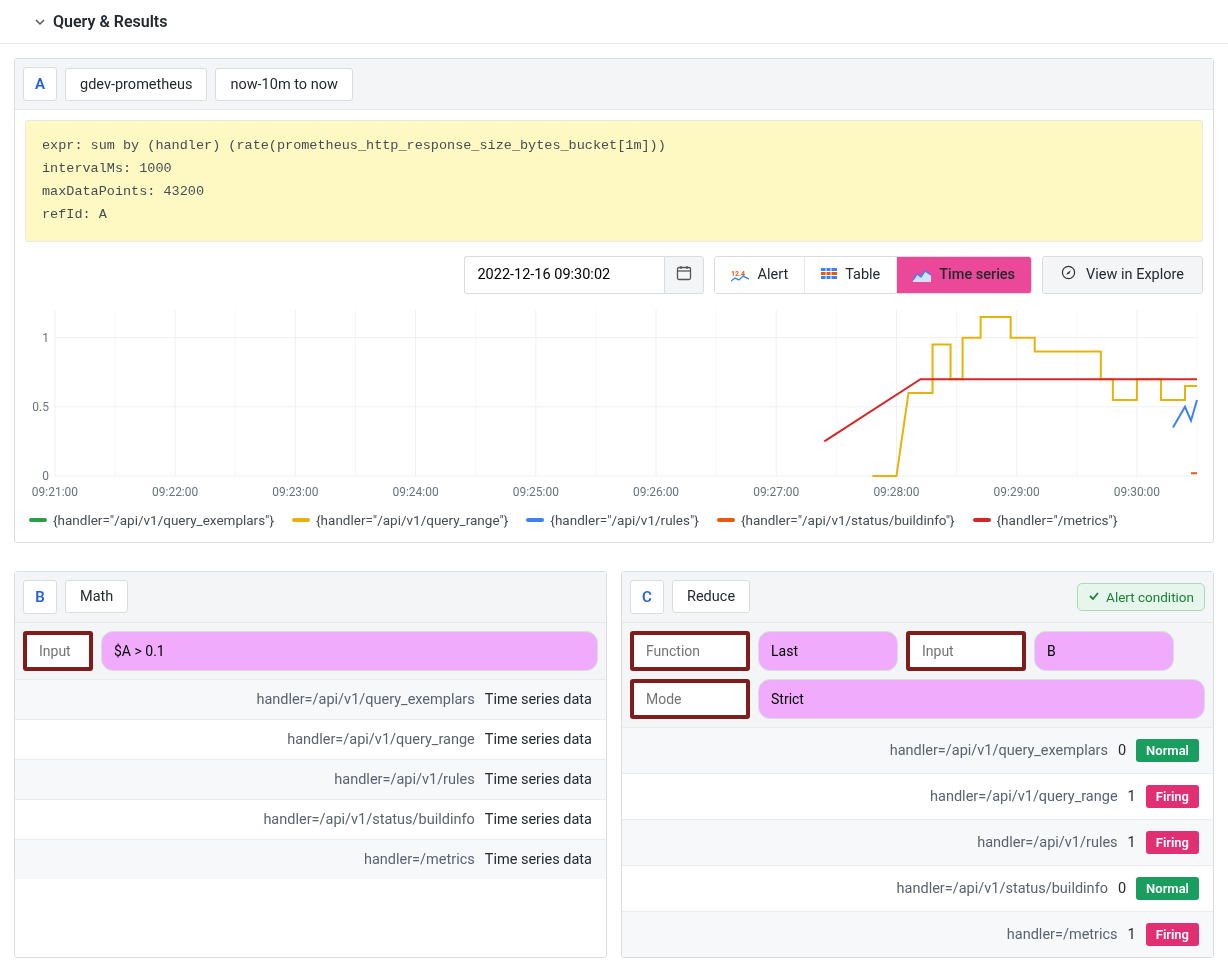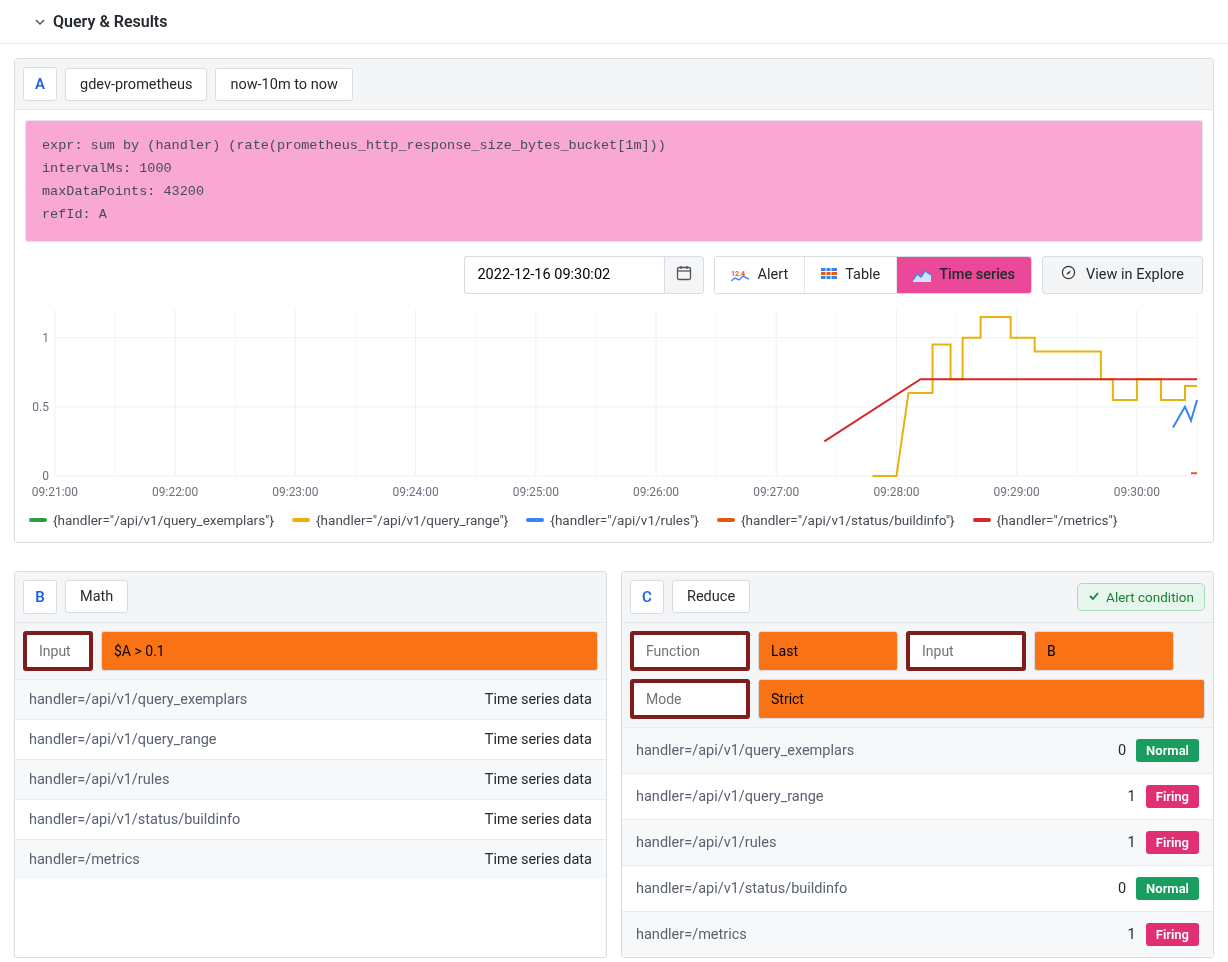--- a/index.html
+++ b/index.html
@@ -59,21 +59,21 @@
   .pill {
     padding: 7px 14px;
     background: #fff;
     border: 1px solid #d9dde2;
     border-radius: 3px;
     font-size: 14.5px;
   }
   .query-text {
     margin: 10px;
     padding: 14px 16px;
-    background: #f9a8d4;
+    background: #fef9c3;
     border: 1px solid #e4e7eb;
     border-radius: 3px;
     font-family: "SFMono-Regular", Consolas, "Liberation Mono", Menlo, monospace;
     font-size: 13.5px;
     line-height: 1.7;
     color: #464c54;
     white-space: pre;
     overflow-x: auto;
   }
   .toolbar-row {
@@ -194,33 +194,33 @@
     border: 4px solid #7f1d1d;
     border-radius: 3px;
     padding: 8px 12px;
     color: #737373;
     min-width: 70px;
     display:flex;
     align-items:center;
   }
   .field-input {
     border: 1px solid #d9dde2;
-    border-radius: 3px;
+    border-radius: 12px;
     padding: 8px 12px;
-    background: #f97316;
+    background: #f0abfc;
     font-size: 14px;
     font-family: inherit;
     min-width: 140px;
     flex: 1;
   }
   .result-list { }
   .result-row {
     display: flex;
     align-items: center;
-    justify-content: space-between;
+    justify-content: flex-end;
     gap: 10px;
     padding: 11px 14px;
     border-top: 1px solid #e9ecef;
     font-size: 14.5px;
     color: #5a6270;
   }
   .result-row:nth-child(odd) { background: #f7f8f9; }
   .result-row .rhs { display:flex; align-items:center; gap:10px; color:#24292e;}
   .badge {
     padding: 4px 10px;

